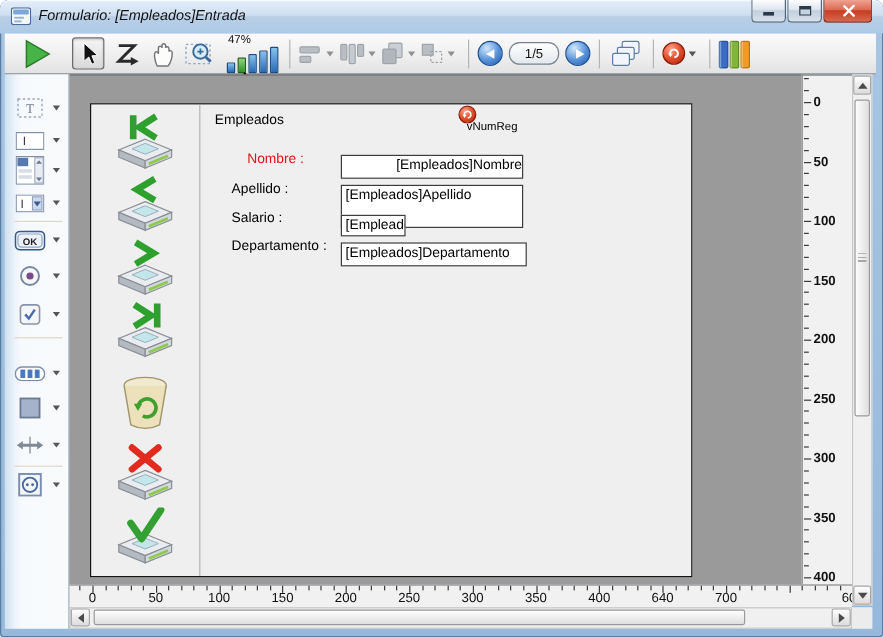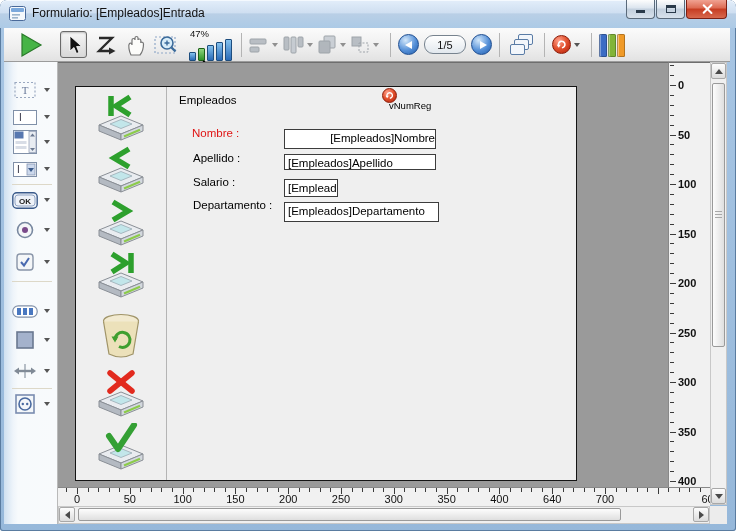--- a/index.html
+++ b/index.html
@@ -5,21 +5,21 @@
   html,body{margin:0;padding:0;background:#fff;}
   *{box-sizing:border-box;}
   body{font-family:"Liberation Sans", sans-serif;}
   .win{position:relative;width:736px;height:531px;background:linear-gradient(180deg,#a8c6e4,#96b8da);
        border-radius:7px 7px 3px 3px;box-shadow:inset 0 0 0 1px #5a7ca0;overflow:hidden;}
   
   .titlebar{position:absolute;left:0;top:0;width:736px;height:28px;border-radius:7px 7px 0 0;
     background:linear-gradient(180deg,#e3eefa 0%,#cfdff1 45%,#b9cfe6 50%,#accae6 100%);
     box-shadow:inset 0 1px 0 #f4f9fe;}
   .app-icon{position:absolute;left:9px;top:6px;width:17px;height:15px;}
-  .title{position:absolute;left:32px;top:6px;font-size:12px;color:#111;white-space:nowrap;}
+  .title{position:absolute;left:32px;top:6px;font-size:12px;color:#111;white-space:nowrap;font-style:italic;}
   .winbtns{position:absolute;right:9px;top:0;display:flex;}
   .wbtn{width:29px;height:19px;border:1px solid #5a6a7a;border-top:none;border-radius:0 0 4px 4px;
     background:linear-gradient(180deg,#fdfdfd,#dbe4ee 45%,#c2cfdd 50%,#d8e2ec);position:relative;margin-left:1px;}
   .wbtn.close{width:41px;border-color:#7c2014;
     background:linear-gradient(180deg,#f0a292,#dd6a52 45%,#c63c22 50%,#d8694e);}
   .glyph-min{position:absolute;left:9px;bottom:5px;width:9px;height:3px;background:#2a3a4a;}
   .glyph-max{position:absolute;left:9px;top:5px;width:10px;height:8px;border:1px solid #2a3a4a;border-top-width:3px;background:#fff0;}
   .glyph-x{position:absolute;left:50%;top:50%;transform:translate(-50%,-50%);width:11px;height:11px;}
   .glyph-x:before,.glyph-x:after{content:"";position:absolute;left:5px;top:-1px;width:2.4px;height:13px;background:#fff;border-radius:1px;}
   .glyph-x:before{transform:rotate(45deg);} .glyph-x:after{transform:rotate(-45deg);}
@@ -419,24 +419,24 @@
       <div class="form-title">Empleados</div>
       <div class="varicon">
         <svg width="11" height="11" viewBox="0 0 16 16">
             <path d="M4.5,9.5 A4,4 0 1 1 8.5,12" fill="none" stroke="#fff" stroke-width="2"></path>
             <polygon points="2.2,8.2 7,8.2 4.6,12" fill="#fff"></polygon>
           </svg>
       </div>
       <div class="varlabel">vNumReg</div>
 
       <div id="fields">
-          <span class="flabel" style="left: 116px; top: 40px; color: rgb(224, 20, 20);">Nombre :</span>
+          <span class="flabel" style="left: 130px; top: 40px; color: rgb(224, 20, 20);">Nombre :</span>
           <span class="finput" style="left: 208px; top: 42px; width: 152px; height: 20px; text-align: right;">[Empleados]Nombre</span>
           <span class="flabel" style="left: 117px; top: 65px; color: rgb(0, 0, 0);">Apellido :</span>
-          <span class="finput" style="left: 208px; top: 67px; width: 152px; height: 16px;">[Empleados]Apellido</span>
+          <span class="finput" style="left: 208px; top: 67px; width: 152px; height: 36px;">[Empleados]Apellido</span>
           <span class="flabel" style="left: 117px; top: 89px; color: rgb(0, 0, 0);">Salario :</span>
           <span class="finput" style="left: 208px; top: 92px; width: 54px; height: 18px;">[Empleado</span>
           <span class="flabel" style="left: 117px; top: 112px; color: rgb(0, 0, 0);">Departamento :</span>
           <span class="finput" style="left: 208px; top: 115px; width: 155px; height: 20px;">[Empleados]Departamento</span>
         </div>
     </div>
   </div>
 
   <div class="vruler" id="vruler">
       <i class="tick" style="top: 2.2px;"></i>

